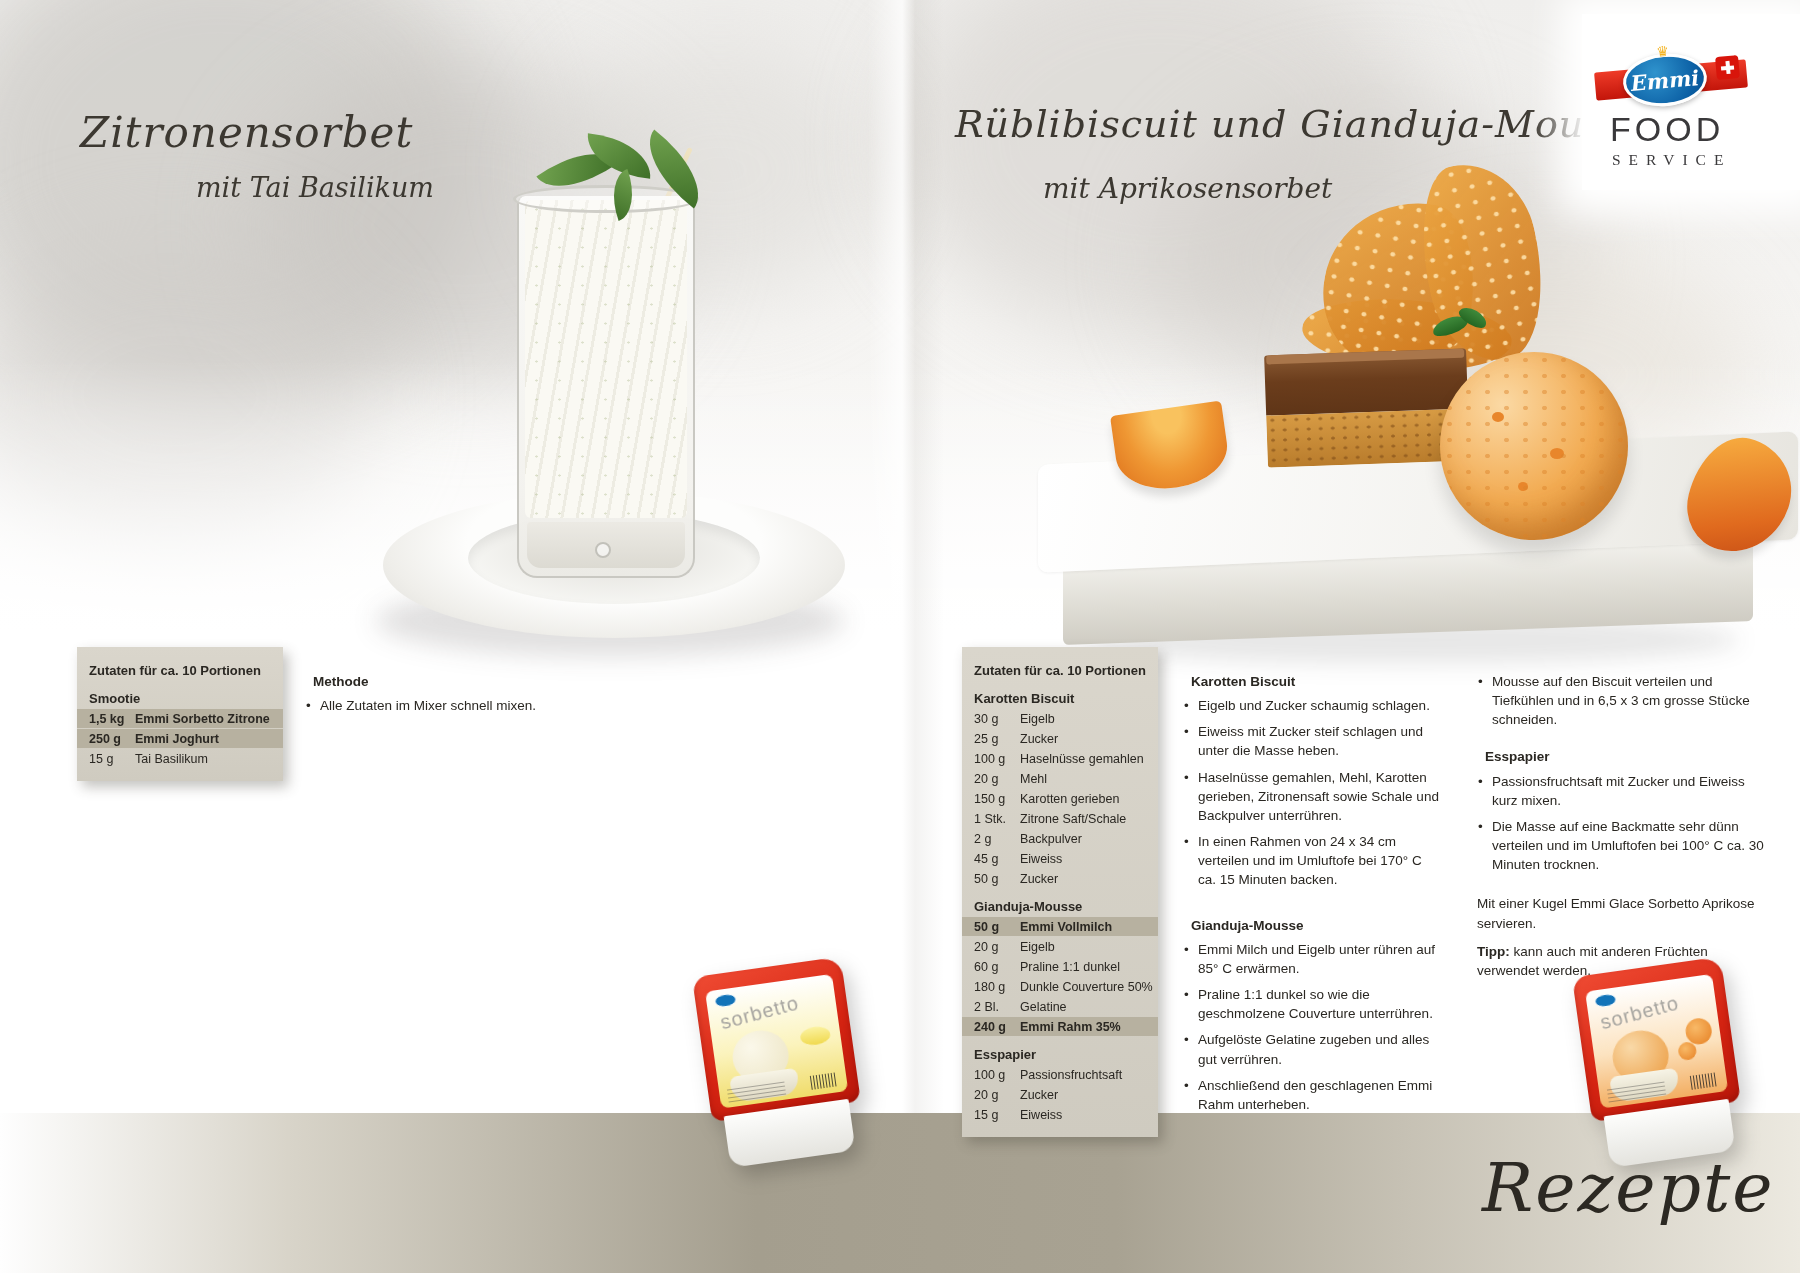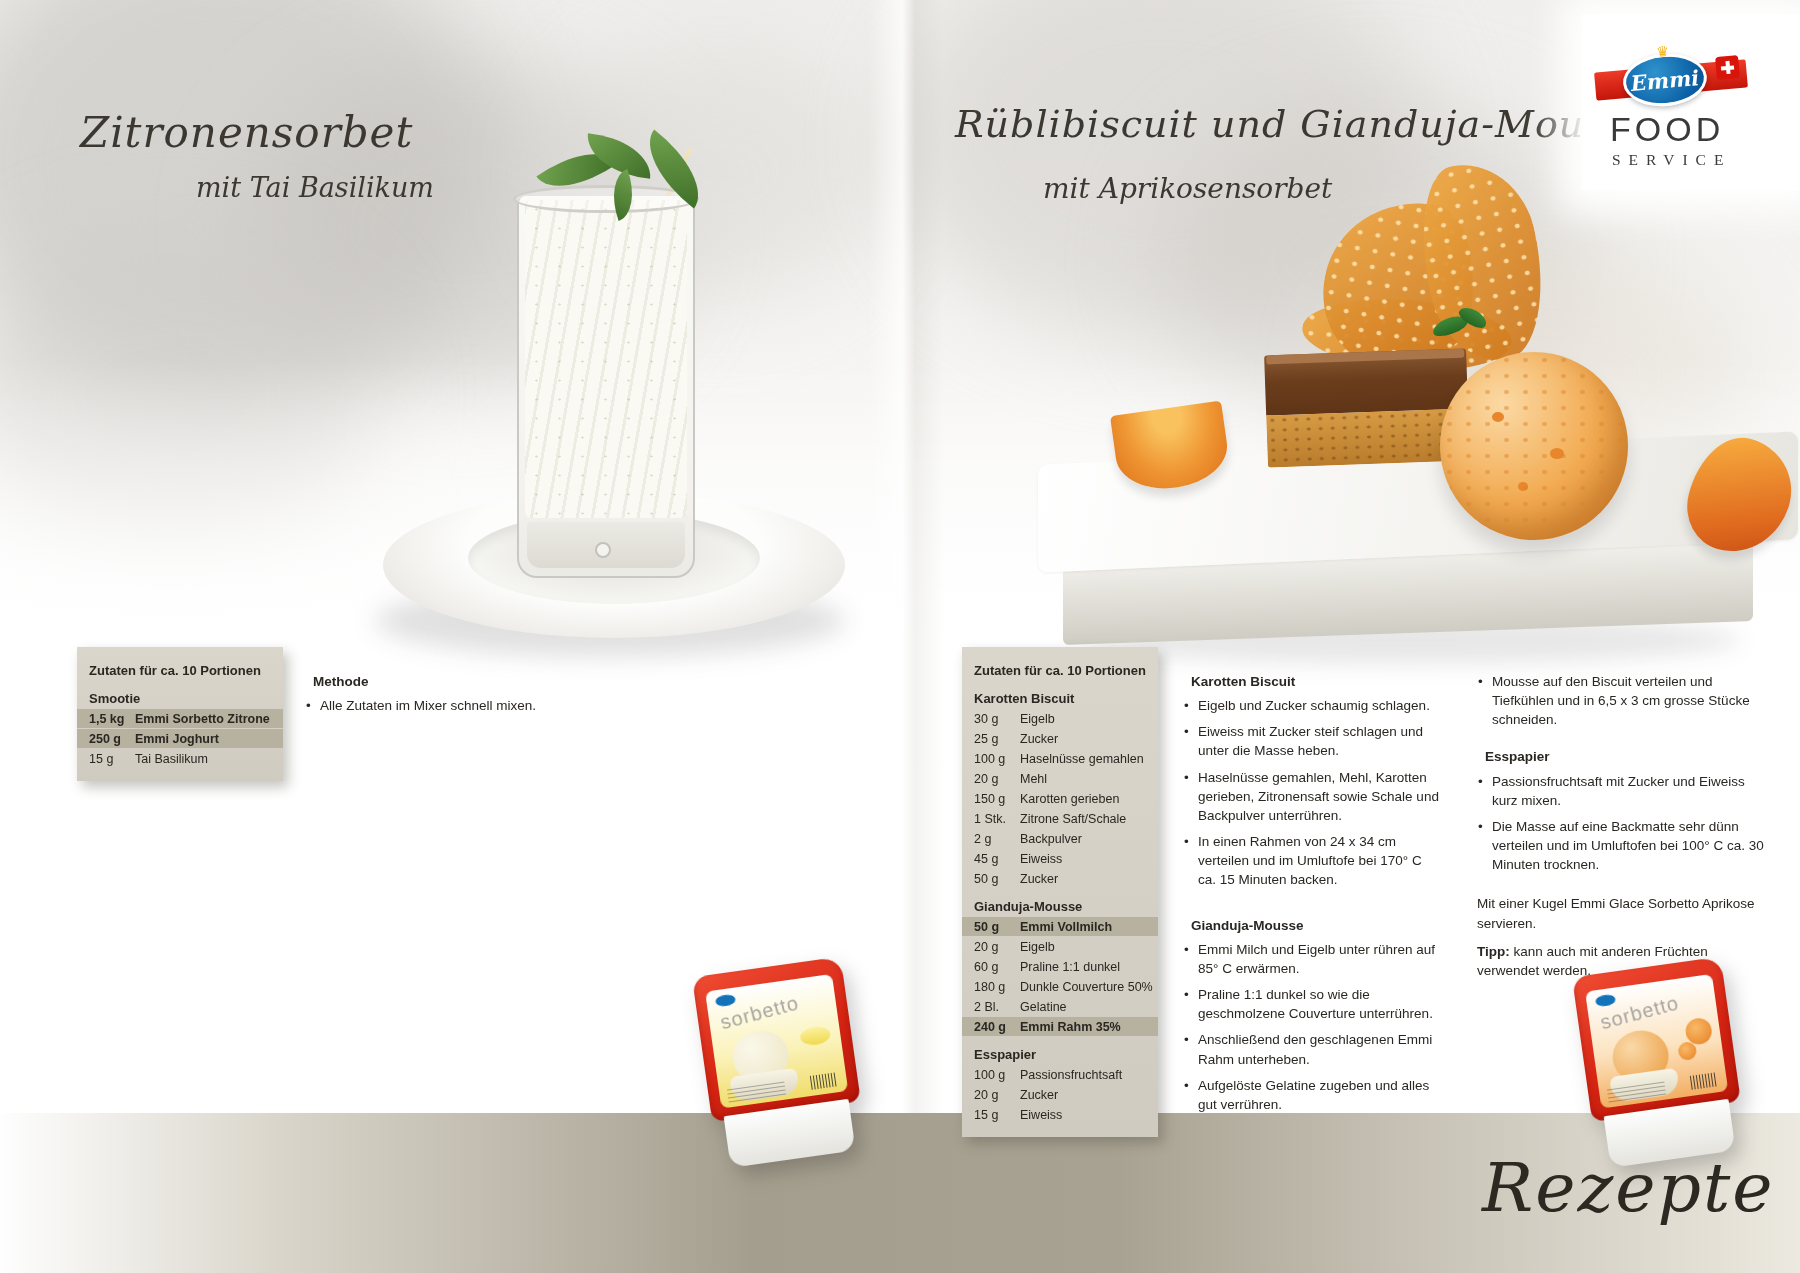--- a/index.html
+++ b/index.html
@@ -396,22 +396,22 @@
         <li>Eiweiss mit Zucker steif schlagen und unter die Masse heben.</li>
         <li>Haselnüsse gemahlen, Mehl, Karotten gerieben, Zitronensaft sowie Schale und Backpulver unterrühren.</li>
         <li>In einen Rahmen von 24 x 34 cm verteilen und im Umluftofe bei 170° C ca. 15 Minuten backen.</li>
       </ul>
     <div class="group2">
       <div class="col-h">Gianduja-Mousse</div>
       <ul class="blist">
 
       <li>Emmi Milch und Eigelb unter rühren auf 85° C erwärmen.</li>
           <li>Praline 1:1 dunkel so wie die geschmolzene Couverture unterrühren.</li>
+          <li>Aufgelöste Gelatine zugeben und alles gut verrühren.</li>
           <li>Anschließend den geschlagenen Emmi Rahm unterheben.</li>
-          <li>Aufgelöste Gelatine zugeben und alles gut verrühren.</li>
         </ul>
     </div>
   </div>
 
   <div class="col" style="left:1477px;top:672px;width:288px;">
     <ul class="blist">
 
     <li>Mousse auf den Biscuit verteilen und Tiefkühlen und in 6,5 x 3 cm grosse Stücke schneiden.</li>
       </ul>
     <div style="margin-top:18px;">

